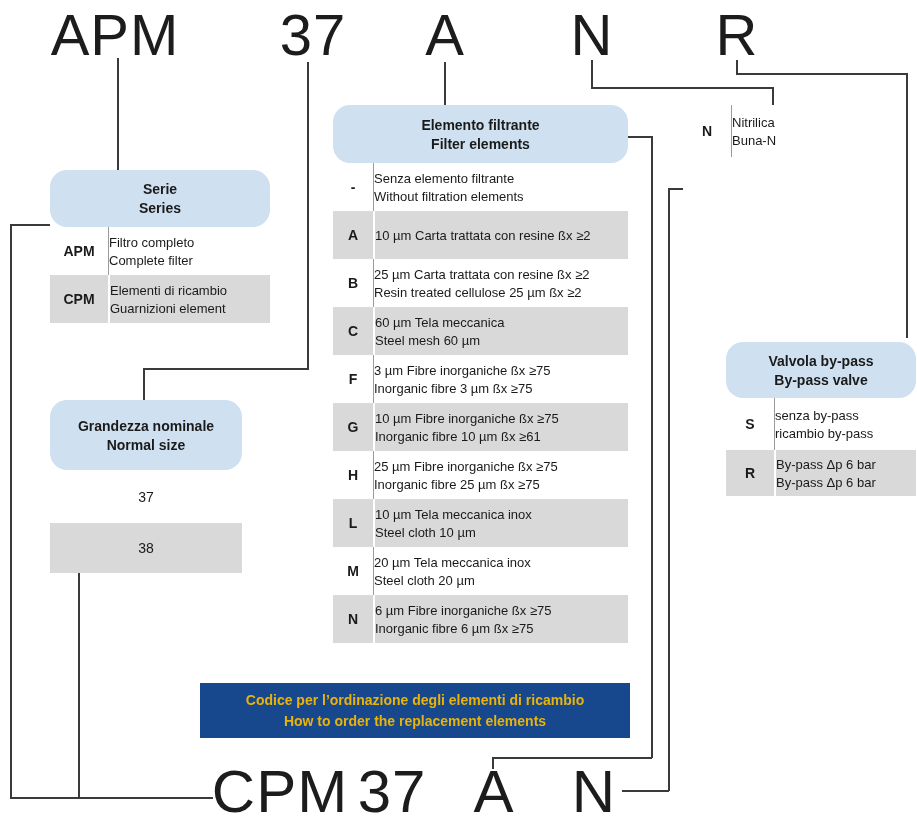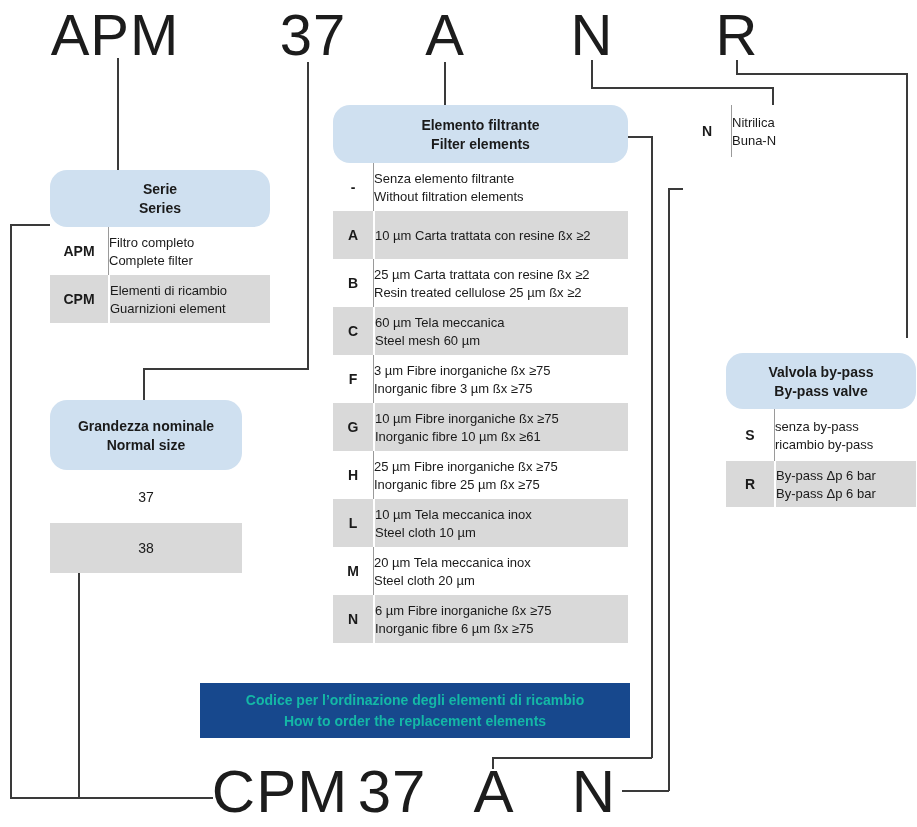--- a/index.html
+++ b/index.html
@@ -36,21 +36,21 @@
   .grandezza-body .row:nth-child(2){height:50px}
   .elemento-body .code{width:40px}
   .elemento-body .row{height:48px}
   .guarnizioni-body .code{width:48px}
   .guarnizioni-body .row{height:52px}
   .valvola-body .code{width:48px}
   .valvola-body .row:nth-child(1){height:52px}
   .valvola-body .row:nth-child(2){height:46px}
 
   .banner{
-    position:absolute;background:var(--banner-blue,#17488d);color:#14b8a6;
+    position:absolute;background:var(--banner-blue,#17488d);color:#eab308;
     display:flex;flex-direction:column;align-items:center;justify-content:center;gap:5px;
     font-weight:bold;font-size:14px;text-align:center;
   }
 </style>
 </head>
 <body>
 
 <div>
 
   <span class="big" style="left:115px;top:6px">APM</span>
@@ -211,21 +211,21 @@
         <div class="row">
           <div class="code">N</div>
           <div class="desc">
             <div>Nitrilica</div>
             <div>Buna-N</div>
           </div>
         </div>
       </div>
   </div>
 
-  <div class="tbl" style="left:726px;top:353px;width:190px">
+  <div class="tbl" style="left:726px;top:342px;width:190px">
     <div class="thead" style="height:56px">
       <div>Valvola by-pass</div>
       <div>By-pass valve</div>
     </div>
     <div class="valvola-body">
         <div class="row">
           <div class="code">S</div>
           <div class="desc">
             <div>senza by-pass</div>
             <div>ricambio by-pass</div>

